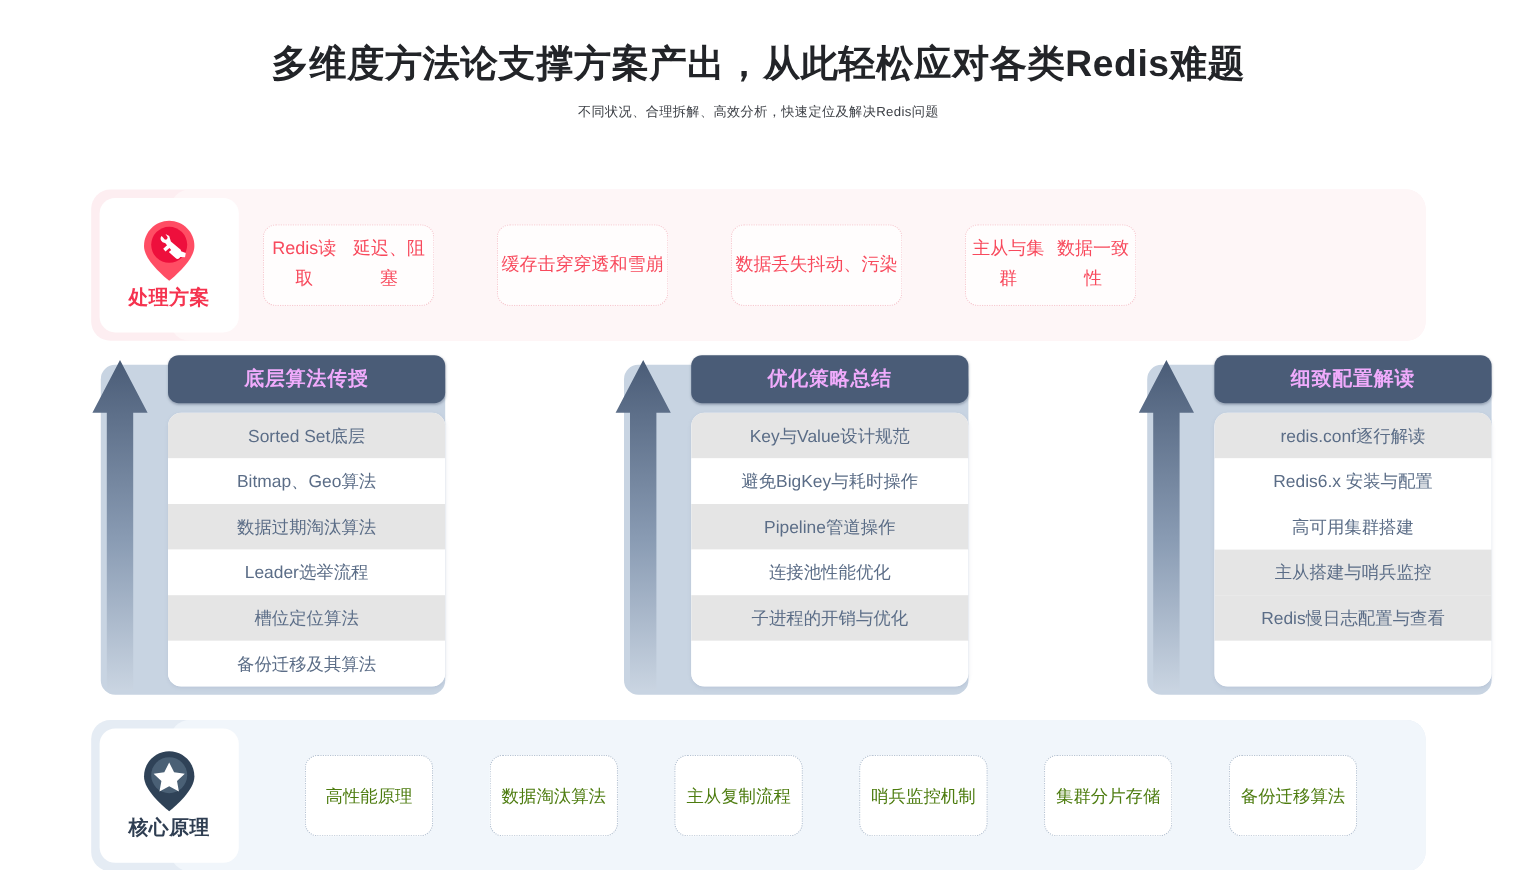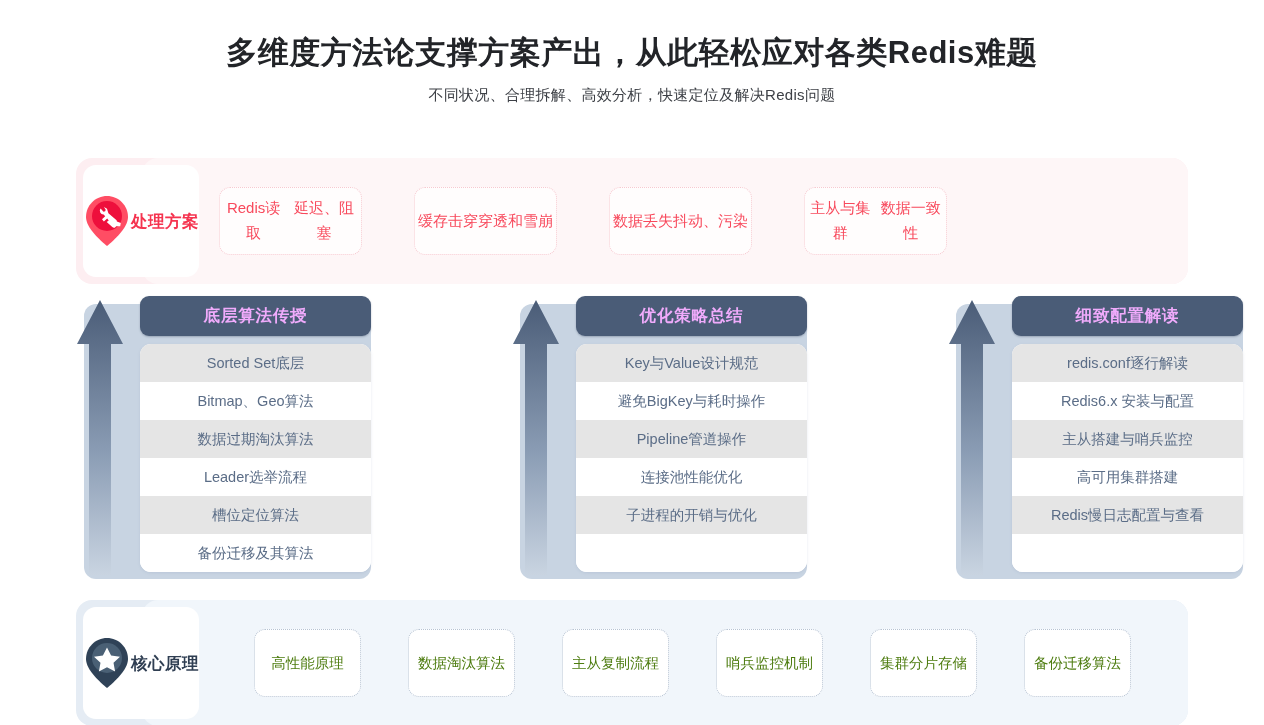--- a/index.html
+++ b/index.html
@@ -18,21 +18,21 @@
   .title-block { position: absolute; left: 0; top: 34px; width: 1264px; text-align: center; }
   .main-title {
     font-size: 31px;
     font-weight: bold;
     color: #222428;
     letter-spacing: 0.5px;
     line-height: 1.25;
   }
   .sub-title {
     margin-top: 13px;
-    font-size: 15px;
+    font-size: 11px;
     color: #3d4046;
     letter-spacing: 0.3px;
   }
 
   
   .band { position: absolute; }
   .band-outer {
     position: absolute;
     left: 0; top: 0;
     width: 100%; height: 100%;
@@ -43,21 +43,21 @@
     top: 0; height: 100%;
     border-radius: 16px;
   }
   .band-badge {
     position: absolute;
     left: 7px; top: 7px;
     width: 116px; height: 112px;
     background: #ffffff;
     border-radius: 13px;
     display: flex;
-    flex-direction: row;
+    flex-direction: column;
     align-items: center;
     justify-content: center;
     z-index: 4;
   }
   .badge-label {
     font-size: 16.5px;
     font-weight: bold;
     letter-spacing: 0.5px;
     margin-top: 2px;
   }
@@ -273,22 +273,22 @@
               <stop offset="100%" stop-color="#c9d4e1"></stop>
             </linearGradient>
           </defs>
           <path d="M24 4 L47 48 L35 48 L35 279 L13 279 L13 48 L1 48 Z" fill="url(#ag2)"></path>
         </svg></div>
       <div class="col-body">
         <div class="col-header">细致配置解读</div>
         <div class="col-list">
           <div class="col-row alt">redis.conf逐行解读</div>
           <div class="col-row">Redis6.x 安装与配置</div>
+          <div class="col-row">高可用集群搭建</div>
           <div class="col-row alt">主从搭建与哨兵监控</div>
-          <div class="col-row">高可用集群搭建</div>
           <div class="col-row alt">Redis慢日志配置与查看</div>
           <div class="col-row blank"></div>
         </div>
       </div>
     </div>
 
   <div class="band" id="principle-band">
     <div class="band-outer"></div>
     <div class="band-inner"></div>
 

